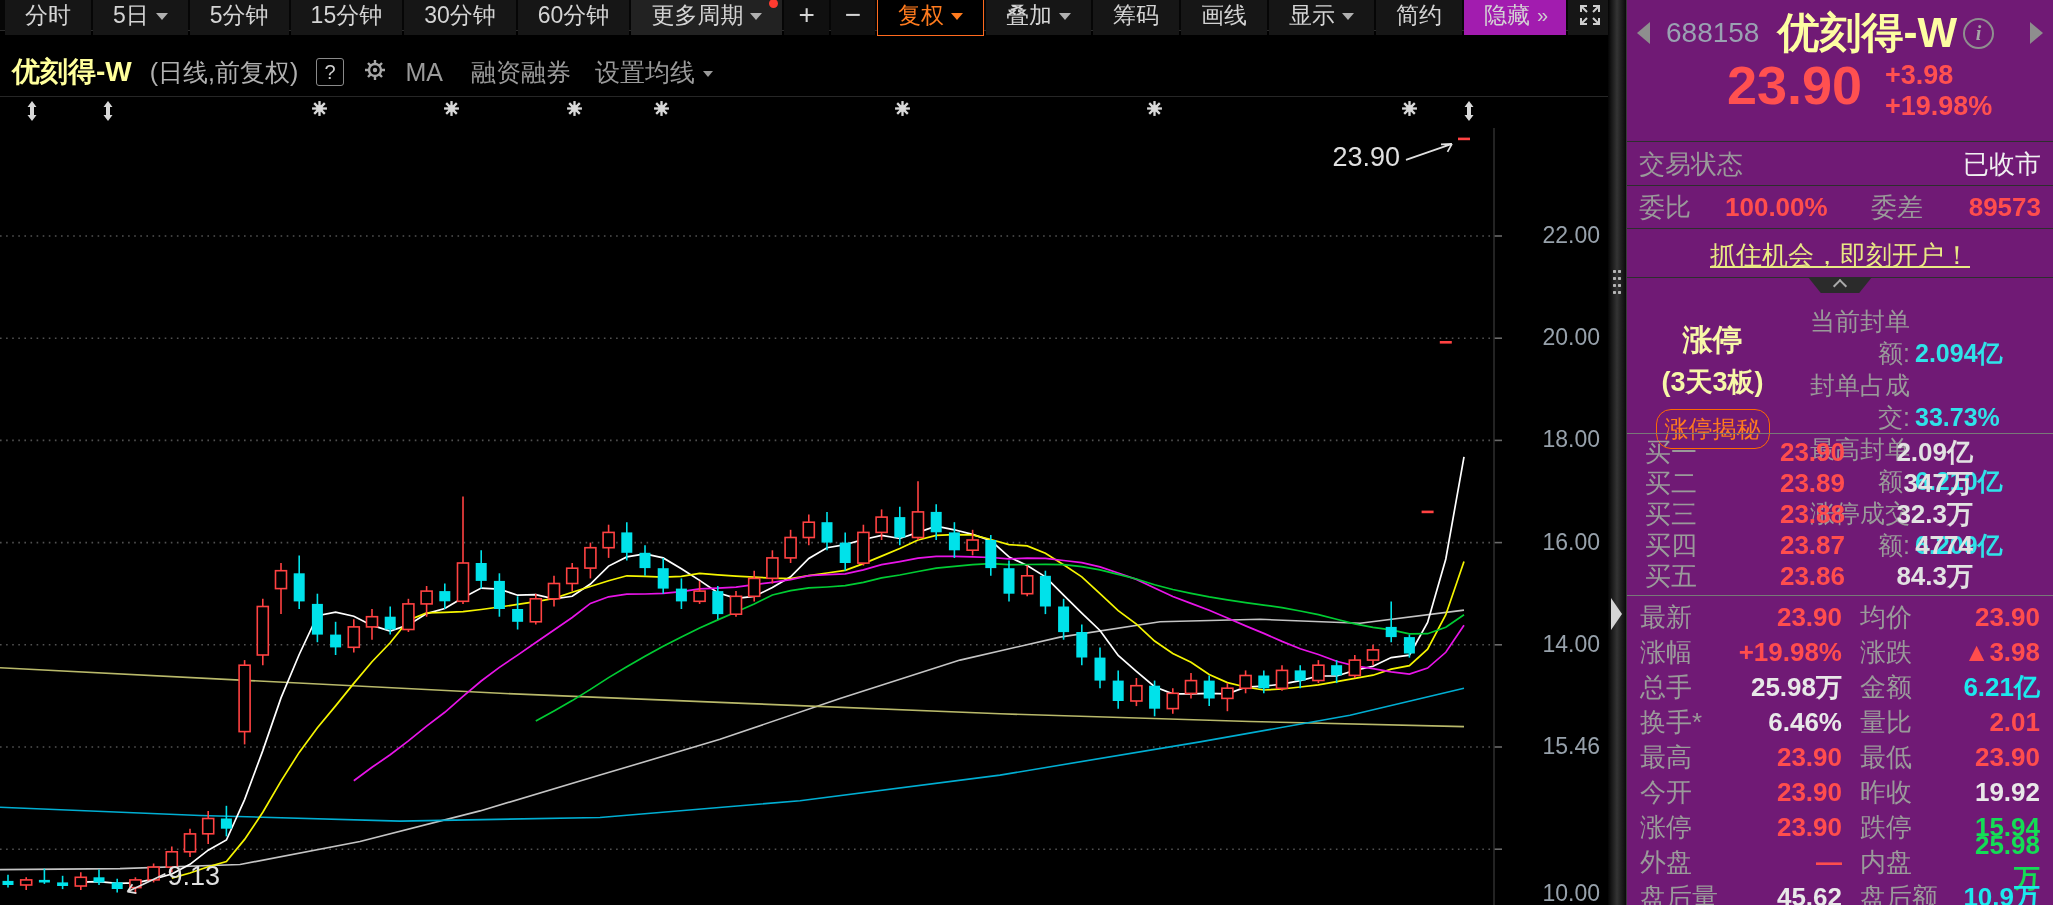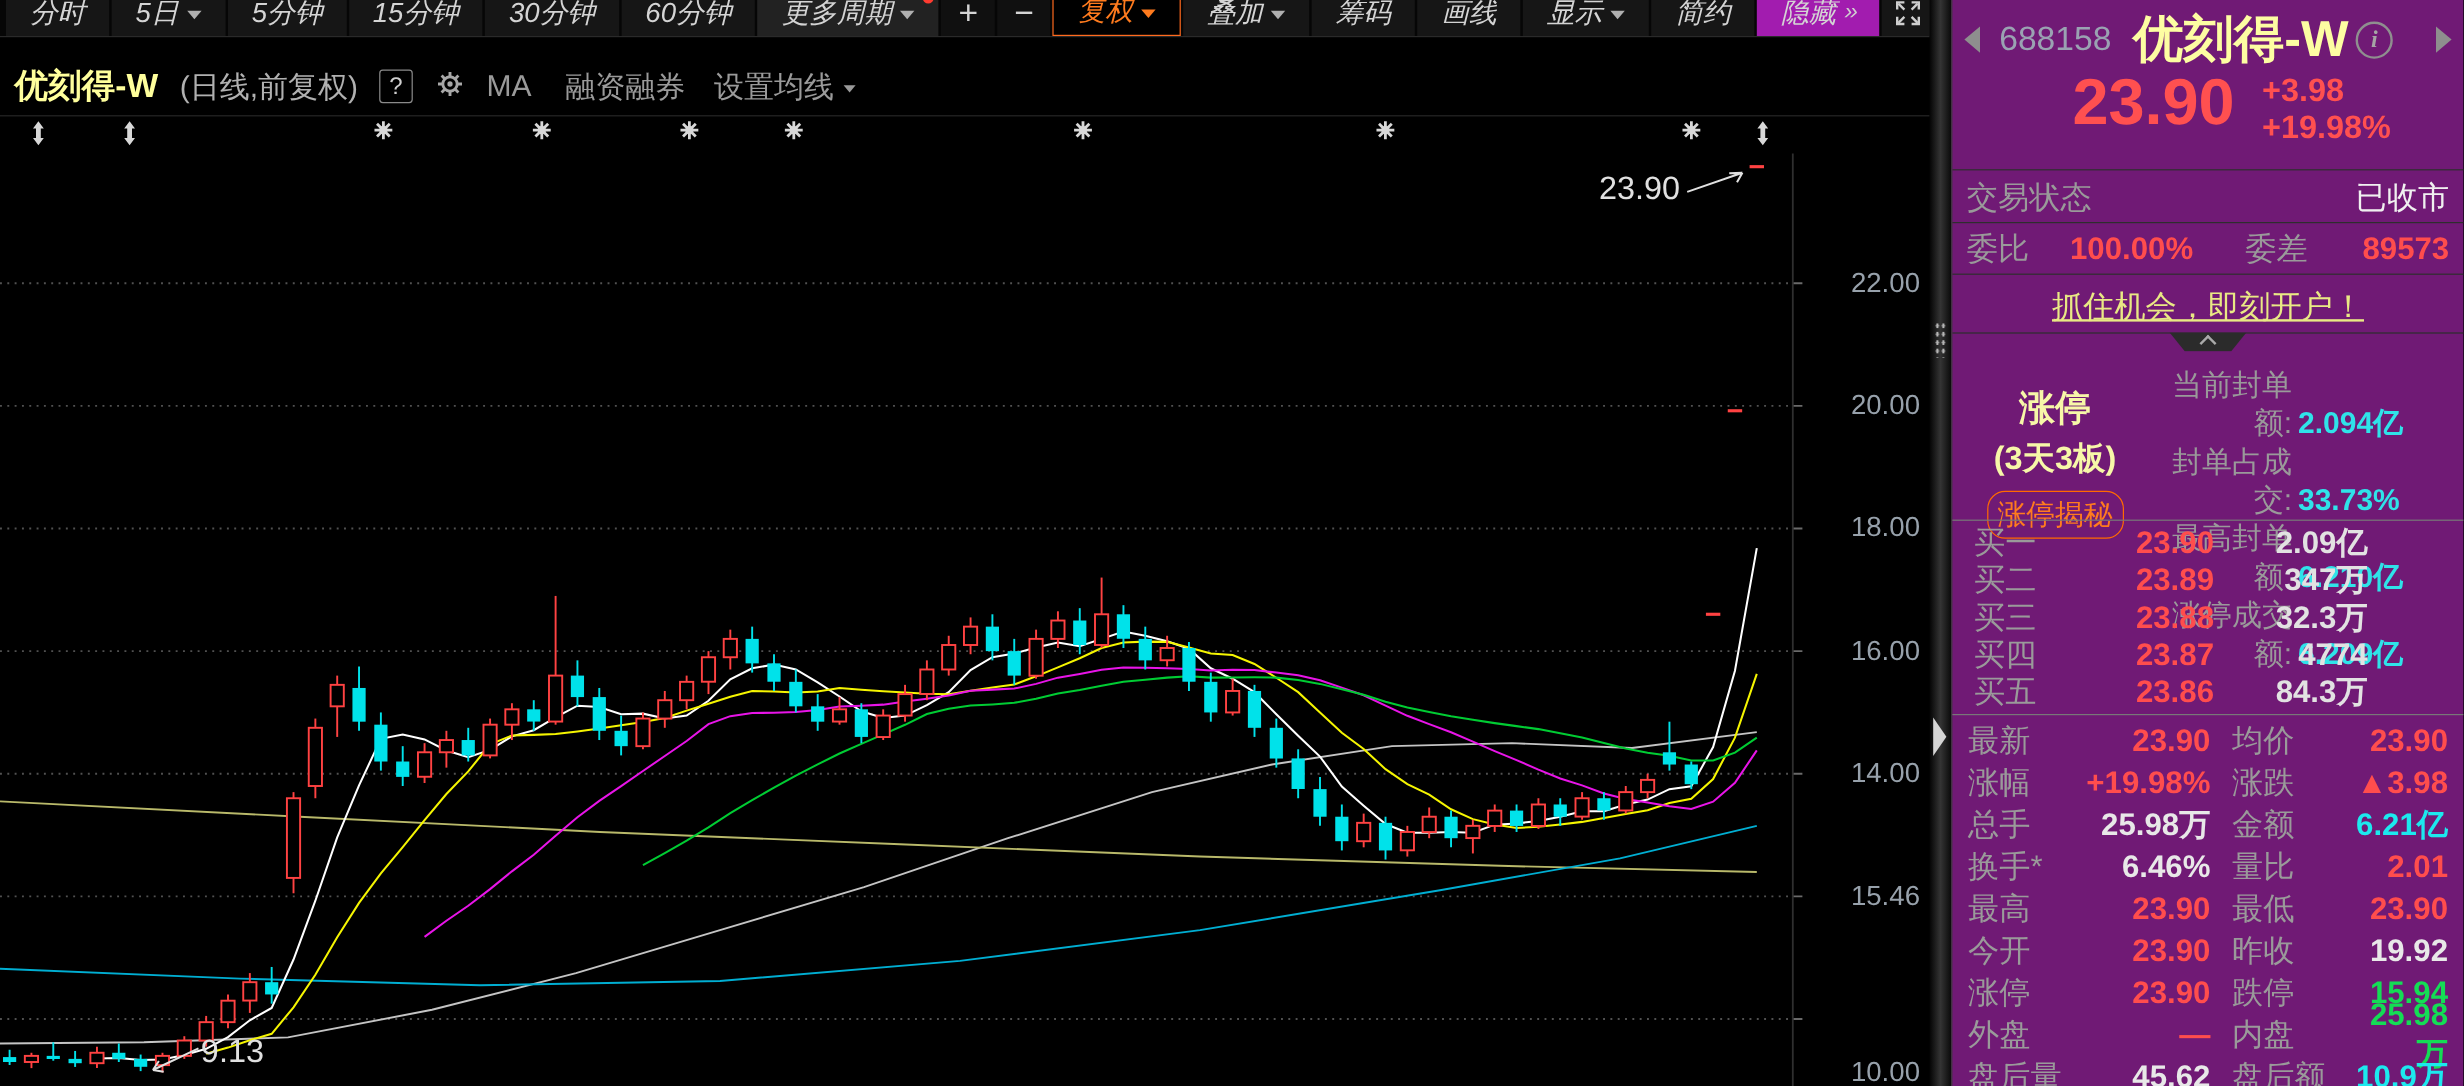--- a/index.html
+++ b/index.html
@@ -1,21 +1,21 @@
 <!DOCTYPE html>
 <html><head>
 <meta charset="utf-8">
 <style>
   html,body{margin:0;padding:0;background:#000;width:2053px;height:905px;overflow:hidden;
     font-family:"Liberation Sans","DejaVu Sans",sans-serif;-webkit-font-smoothing:antialiased;}
   #app{position:relative;width:2053px;height:905px;background:#000;}
 
   
   #toolbar{position:absolute;left:0;top:0;width:1608px;height:31px;background:#060606;
-    border-bottom:1px solid #2a2a2a;display:flex;align-items:flex-end;padding:0 4px;box-sizing:border-box;font-style:italic;}
+    border-bottom:1px solid #2a2a2a;display:flex;align-items:center;padding:0 4px;box-sizing:border-box;}
   .tbtn{position:relative;height:39px;margin:0 1px;padding:0 20px;display:flex;align-items:center;gap:7px;
     background:#161616;color:#d4d4d4;font-size:23px;cursor:pointer;white-space:nowrap;}
   .tbtn.lighter{background:#222;}
   .tbtn.square{padding:0 14px;font-size:28px;background:#101010;}
   .tbtn.accent{background:#000;border:1px solid #ff6a1e;color:#ff7b1e;}
   .tbtn.boxed{background:#a21caf;}
   .caret{width:0;height:0;border-left:6px solid transparent;border-right:6px solid transparent;
     border-top:7px solid #b0b0b0;margin-top:3px;}
   .tbtn.accent .caret{border-top-color:#ff7b1e;}
   .reddot{position:absolute;top:3px;right:4px;width:9px;height:9px;border-radius:50%;background:#ff3b30;}

